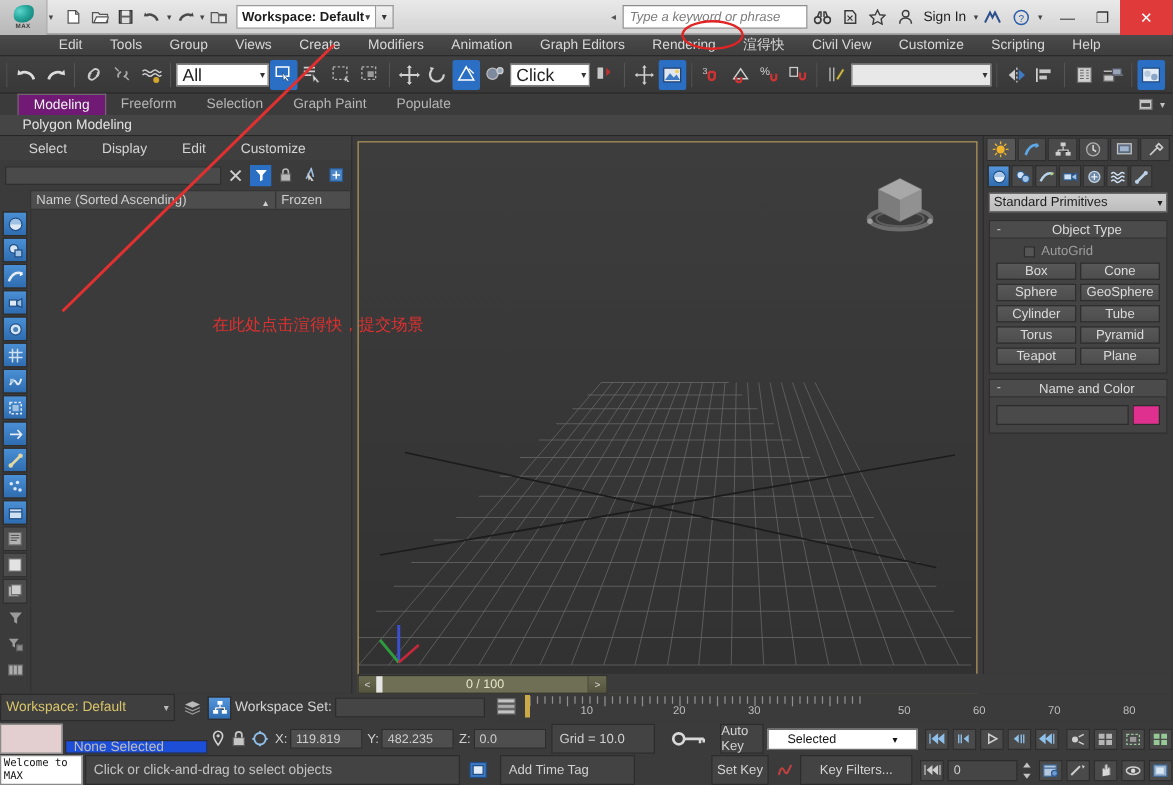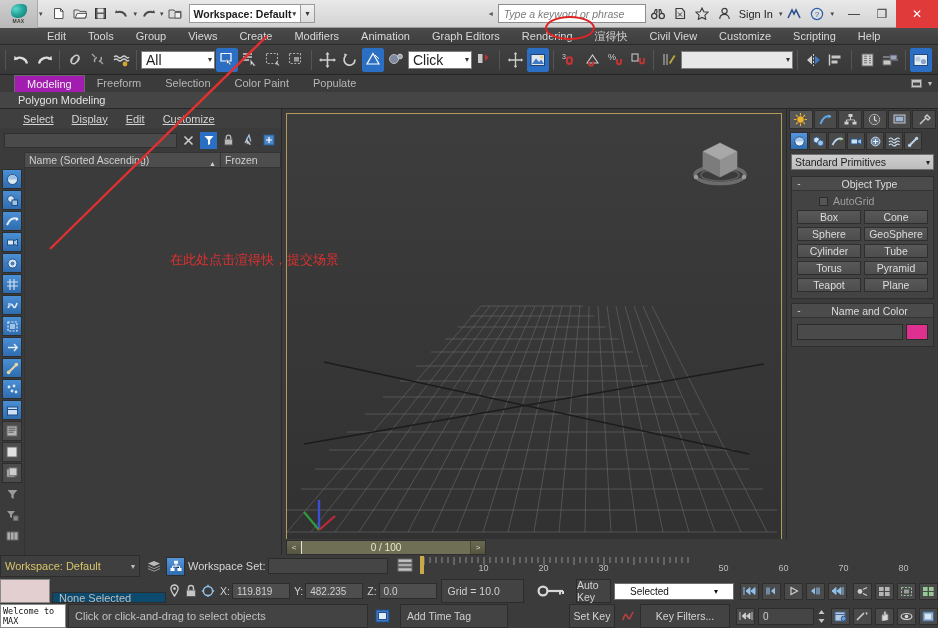--- a/index.html
+++ b/index.html
@@ -101,29 +101,29 @@
   .tcombo.blank{ background:#e8e8e8;}
   
   .ribbon{
     height:34px;width:100%;
     background:#3b3b3b;
     border-bottom:1px solid #262626;
     display:flex;flex-direction:column;
   }
   .ribbon-tabs{ height:17px; display:flex; align-items:stretch; padding-left:14px;}
   .rtab{ padding:0 12px; font-size:11px; color:#b6b6b6; line-height:17px;}
-  .rtab.active{ background:#a21caf; color:#f0f0f0; border-top:1px solid #6a6a6a; border-left:1px solid #6a6a6a;border-right:1px solid #6a6a6a;}
+  .rtab.active{ background:#701a75; color:#f0f0f0; border-top:1px solid #6a6a6a; border-left:1px solid #6a6a6a;border-right:1px solid #6a6a6a;}
   .ribbon-sub{ height:16px; display:flex;align-items:center; padding-left:14px; background:#454545;}
   .rsub{ font-size:11px;color:#e2e2e2; padding:0 4px;}
   .rrighticon{ margin-left:auto; display:flex;align-items:center;gap:3px;padding-right:6px;}
   
   .bodyrow{ position:absolute; top:109px; left:0; right:0; bottom:73px; display:flex;}
   
   .explorer{ width:282px; background:#3b3b3b; border-right:1px solid #2a2a2a; display:flex;flex-direction:column;}
-  .exp-menu{ height:19px; display:flex;align-items:center; gap:0; padding-left:14px; background:#3f3f3f;text-decoration:underline;}
+  .exp-menu{ height:19px; display:flex;align-items:center; gap:10px; padding-left:14px; background:#3f3f3f;}
   .exp-menu span{ font-size:11px;color:#d4d4d4; padding:0 9px;}
   .exp-tools{ height:24px;display:flex;align-items:center;gap:3px;padding:0 4px;}
   .exp-search{ flex:1;height:15px;background:#4a4a4a;border:1px solid #2f2f2f;}
   .ebtn{ width:17px;height:17px;display:flex;align-items:center;justify-content:center;}
   .ebtn.on{ background:#2b6fc4;}
   .exp-header{ height:16px;display:flex;align-items:stretch; margin-left:24px; background:#4d4d4d;border:1px solid #343434;}
   .exp-h-name{ flex:1; font-size:10.5px;color:#cfcfcf;padding-left:4px;line-height:14px;position:relative;}
   .exp-h-sortarrow{ position:absolute;right:4px;top:4px;font-size:7px;}
   .exp-h-frozen{ width:60px; border-left:1px solid #343434; font-size:10.5px;color:#cfcfcf;padding-left:4px;line-height:14px;}
   .exp-main{ flex:1; display:flex;}
@@ -170,37 +170,37 @@
   .objgrid{ display:grid;grid-template-columns:1fr 1fr;gap:3px;}
   .objbtn{ height:14px;background:linear-gradient(#585858,#4d4d4d);border:1px solid #2e2e2e;
     display:flex;align-items:center;justify-content:center;font-size:10.5px;color:#dcdcdc;}
   .namecolor{ display:flex;gap:3px;margin-top:2px;}
   .namefield{ flex:1;height:16px;background:#4a4a4a;border:1px solid #2c2c2c;}
   .colorsw{ width:22px;height:16px;background:#e0308f;border:1px solid #2c2c2c;}
   
   .bottomzone{ position:absolute;left:0;right:0;bottom:0;height:73px; background:#3b3b3b;}
   .slider-track{ width:200px;height:15px;background:#585838;border:1px solid #2f2f2f;display:flex;align-items:center;}
   .slider-arrow{ width:14px;height:13px;background:linear-gradient(#6a6a52,#55553f);display:flex;align-items:center;justify-content:center;font-size:8px;color:#dcdcdc;}
-  .slider-knob{ flex:1;text-align:center;font-size:10px;color:#e6e6c8;background:#6f6f55;height:13px;line-height:13px;border-left:1px solid #e5e5e5;border-right:1px solid #4a4a38;}
+  .slider-knob{ flex:1;text-align:center;font-size:10px;color:#e6e6c8;background:#6f6f55;height:13px;line-height:13px;border-left:5px solid #e5e5e5;border-right:1px solid #4a4a38;}
   .statusrow1{ position:absolute;left:0;right:0;top:0;height:22px;display:flex;align-items:stretch;}
   .wsdefault{ width:140px;background:#3f3f3f;border:1px solid #2c2c2c;display:flex;align-items:center;justify-content:space-between;padding:0 4px;font-size:11px;color:#d8c46a;}
   .selset{ flex:0 0 auto;display:flex;align-items:center;gap:3px;padding-left:5px;}
   .selsetlabel{ font-size:11px;color:#d4d4d4;}
   .selsetfield{ width:120px;height:16px;background:#454545;border:1px solid #2c2c2c;}
   .trackbar{ flex:1; position:relative; background:#3b3b3b; margin-left:4px;}
   .ruler{ position:absolute;left:0;right:0;top:1px;height:19px;}
   .rulerlabel{ position:absolute;top:8px;font-size:9px;color:#bdbdbd;}
   .statusrow2{ position:absolute;left:0;right:0;top:24px;height:24px;display:flex;align-items:stretch;}
   .prompt-mini{ width:66px;background:#e3cfcf;border:1px solid #8a8a8a;}
   .statusrow3{ position:absolute;left:0;right:0;top:49px;height:24px;display:flex;align-items:stretch;}
   .welcomebox{ width:66px;background:#fff;border:1px solid #8a8a8a;display:flex;align-items:center;
      font-family:"DejaVu Sans Mono", monospace;font-size:8.5px;color:#111;padding-left:2px;overflow:hidden;}
   .promptfield{ flex:1;background:#434343;border:1px solid #2c2c2c;display:flex;align-items:center;
      padding-left:6px;font-size:11px;color:#c2c2c2;margin-left:2px;}
-  .selinfo{ width:150px;background:#0c4a6e;border:1px solid #2c2c2c;display:flex;align-items:center;padding-left:6px;font-size:11px;color:#bdbdbd;margin-left:2px;margin-top:13px;}
+  .selinfo{ width:150px;background:#1d4ed8;border:1px solid #2c2c2c;display:flex;align-items:center;padding-left:6px;font-size:11px;color:#bdbdbd;margin-left:2px;margin-top:13px;}
   .sbtn{ width:22px;display:flex;align-items:center;justify-content:center;}
   .coordgrp{ display:flex;align-items:center;gap:2px;padding-left:4px;}
   .coordlab{ font-size:10.5px;color:#d0d0d0;}
   .coordfield{ width:58px;height:16px;background:#4e4e4e;border:1px solid #2c2c2c;font-size:10px;color:#cfcfcf;display:flex;align-items:center;padding-left:4px;}
   .gridinfo{ width:108px;background:#434343;border:1px solid #2c2c2c;font-size:10.5px;color:#d0d0d0;display:flex;align-items:center;padding-left:6px;margin-left:4px;}
   .timetag{ width:108px;background:#434343;border:1px solid #2c2c2c;font-size:10.5px;color:#d0d0d0;display:flex;align-items:center;padding-left:6px;margin-left:4px;gap:4px;}
   .keybtn{ width:46px;background:#434343;border:1px solid #2c2c2c;display:flex;align-items:center;justify-content:center;font-size:10.5px;color:#d4d4d4;margin-left:3px;}
   .keycombo{ width:120px;height:17px;background:#fff;border:1px solid #6e6e6e;display:flex;align-items:center;justify-content:space-between;padding:0 15px;font-size:10px;color:#111;}
   .keyfilters{ width:90px;background:#434343;border:1px solid #2c2c2c;display:flex;align-items:center;justify-content:center;font-size:10.5px;color:#d4d4d4;}
   .navbtn{ width:19px;height:17px;display:flex;align-items:center;justify-content:center;background:#4a4a4a;border:1px solid #2e2e2e;font-size:8px;color:#dcdcdc;}
@@ -524,21 +524,21 @@
         <circle cx="10.5" cy="8.5" r="2.6" fill="#8aa6c9"></circle>
       </svg>
   </div>
 </div>
 
 <div class="ribbon">
   <div class="ribbon-tabs">
     <div class="rtab active">Modeling</div>
     <div class="rtab">Freeform</div>
     <div class="rtab">Selection</div>
-    <div class="rtab">Color Paint</div>
+    <div class="rtab">Graph Paint</div>
     <div class="rtab">Populate</div>
     <div class="rrighticon">
       <svg width="14" height="10" viewBox="0 0 14 10">
           <rect x="0.5" y="0.5" width="10" height="8" fill="#c4c4c4" stroke="#777"></rect>
           <rect x="2" y="3.5" width="7" height="3" fill="#444"></rect>
         </svg>
       <span style="font-size:8px;color:#c0c0c0;">▾</span>
     </div>
   </div>
   <div class="ribbon-sub">
@@ -1053,21 +1053,21 @@
           <line x1="482" y1="1" x2="482" y2="9"></line>
             <line x1="488" y1="1" x2="488" y2="7"></line>
           <line x1="494" y1="1" x2="494" y2="7"></line>
             <line x1="500" y1="1" x2="500" y2="7"></line>
           <line x1="506" y1="1" x2="506" y2="7"></line>
             <line x1="512" y1="1" x2="512" y2="9"></line>
         </g>
 
         <rect x="28" y="0" width="4" height="18" fill="#c9a948"></rect>
       </svg>
-      <span class="rulerlabel" style="left:86px;">10</span>
+      <span class="rulerlabel" style="left:72px;">10</span>
       <span class="rulerlabel" style="left:146px;">20</span>
       <span class="rulerlabel" style="left:206px;">30</span>
       <span class="rulerlabel" style="left:266px;margin-top:48px;">40</span>
       <span class="rulerlabel" style="left:326px;">50</span>
       <span class="rulerlabel" style="left:386px;">60</span>
       <span class="rulerlabel" style="left:446px;">70</span>
       <span class="rulerlabel" style="left:506px;">80</span>
 
     </div>
   </div>

